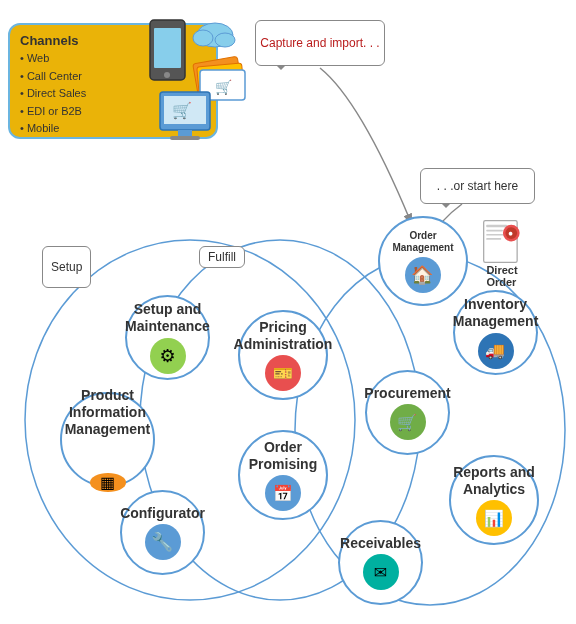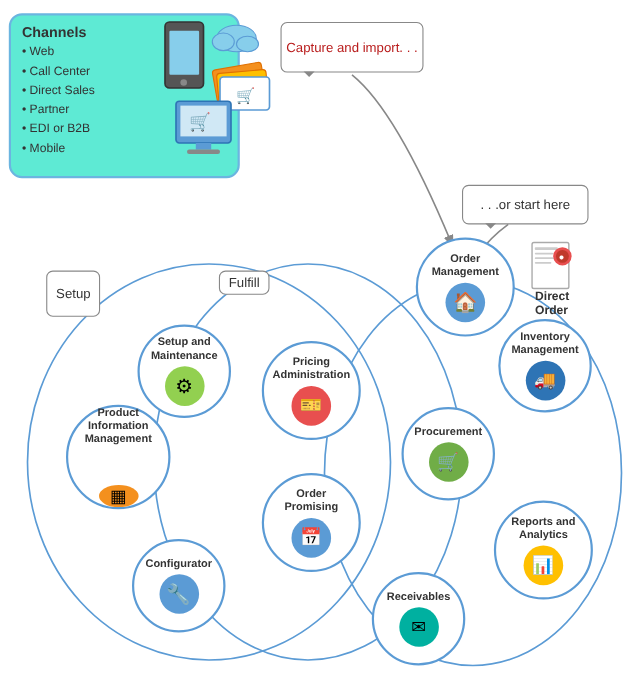--- a/index.html
+++ b/index.html
@@ -8,28 +8,28 @@
       height: 624px;
       background: white;
       font-family: Arial, sans-serif;
       overflow: hidden;
       position: relative;
     }
 
     
     .channels-box {
       position: absolute;
-      top: 12px;
+      top: 23px;
       left: 8px;
       width: 210px;
-      height: 150px;
+      height: 116px;
       border: 2px solid #6bb5e0;
       border-radius: 12px;
       padding: 8px 10px;
-      background: #5eead4;
+      background: #eab308;
     }
     .channels-title {
       font-weight: bold;
       font-size: 13px;
       color: #333;
     }
     .channels-list {
       font-size: 11px;
       color: #333;
       line-height: 1.6;
@@ -134,21 +134,21 @@
       border: 2px solid #5b9bd5;
       border-radius: 50%;
       background: white;
       display: flex;
       flex-direction: column;
       align-items: center;
       justify-content: center;
       text-align: center;
     }
     .module-circle .label {
-      font-size: 10px;
+      font-size: 14px;
       color: #333;
       font-weight: bold;
       line-height: 1.2;
       margin-bottom: 3px;
     }
     .module-icon {
       width: 36px;
       height: 36px;
       border-radius: 50%;
       display: flex;
@@ -177,21 +177,21 @@
       flex-direction: column;
       align-items: center;
       justify-content: flex-start;
       font-size: 11px;
       font-weight: bold;
       color: #333;
     }
 
     
     .mod-setup-maintenance { top: 295px; left: 125px; width: 85px; height: 85px; }
-    .mod-product-info { top: 368px; left: 60px; width: 95px; height: 95px; gap: 32px; }
+    .mod-product-info { top: 392px; left: 60px; width: 95px; height: 95px; gap: 32px; }
     .mod-configurator { top: 490px; left: 120px; width: 85px; height: 85px; }
     .mod-pricing { top: 310px; left: 238px; width: 90px; height: 90px; }
     .mod-order-promising { top: 430px; left: 238px; width: 90px; height: 90px; }
     .mod-receivables { top: 520px; left: 338px; width: 85px; height: 85px; }
     .mod-procurement { top: 370px; left: 365px; width: 85px; height: 85px; }
     .mod-inventory { top: 290px; left: 453px; width: 85px; height: 85px; }
     .mod-reports { top: 455px; left: 449px; width: 90px; height: 90px; }
 
     
     .icon-green { background: #92d050; }
@@ -233,21 +233,20 @@
     </marker>
   </defs>
 </svg>
 
 <div class="channels-box">
   <div class="channels-title">Channels</div>
   <ul class="channels-list">
     <li>Web</li>
     <li>Call Center</li>
     <li>Direct Sales</li>
-    <li>Partner</li>
     <li>EDI or B2B</li>
     <li>Mobile</li>
   </ul>
 </div>
 
 <div class="phone-area">
   <svg width="110" height="140" viewBox="0 0 110 140">
 
     <rect x="10" y="10" width="35" height="60" rx="4" fill="#555" stroke="#333" stroke-width="1.5"></rect>
     <rect x="14" y="18" width="27" height="40" rx="1" fill="#87ceeb"></rect>

